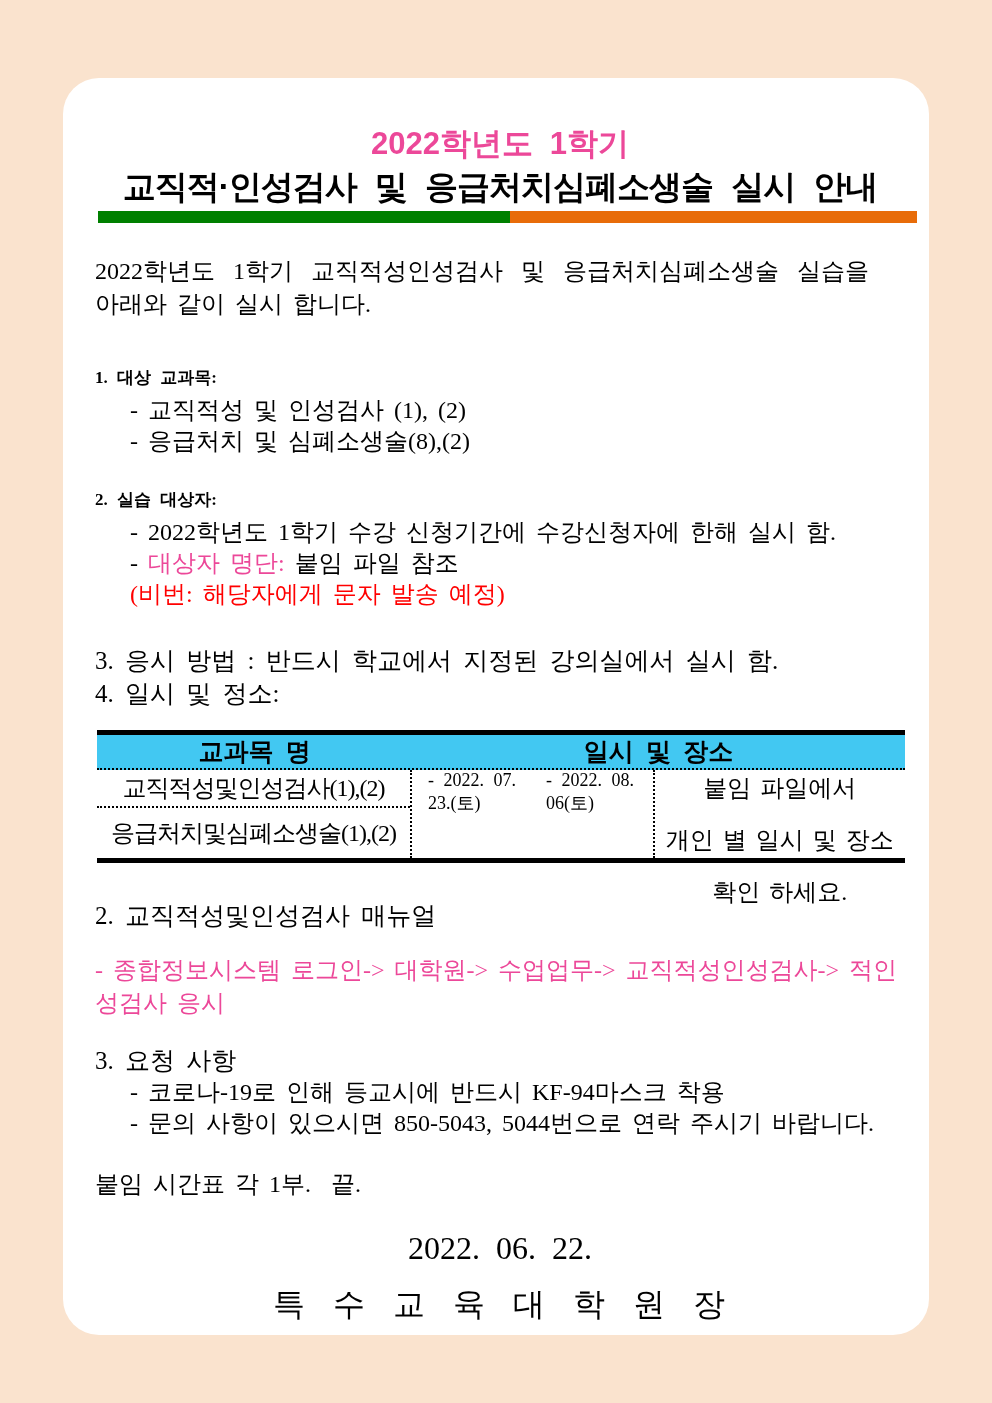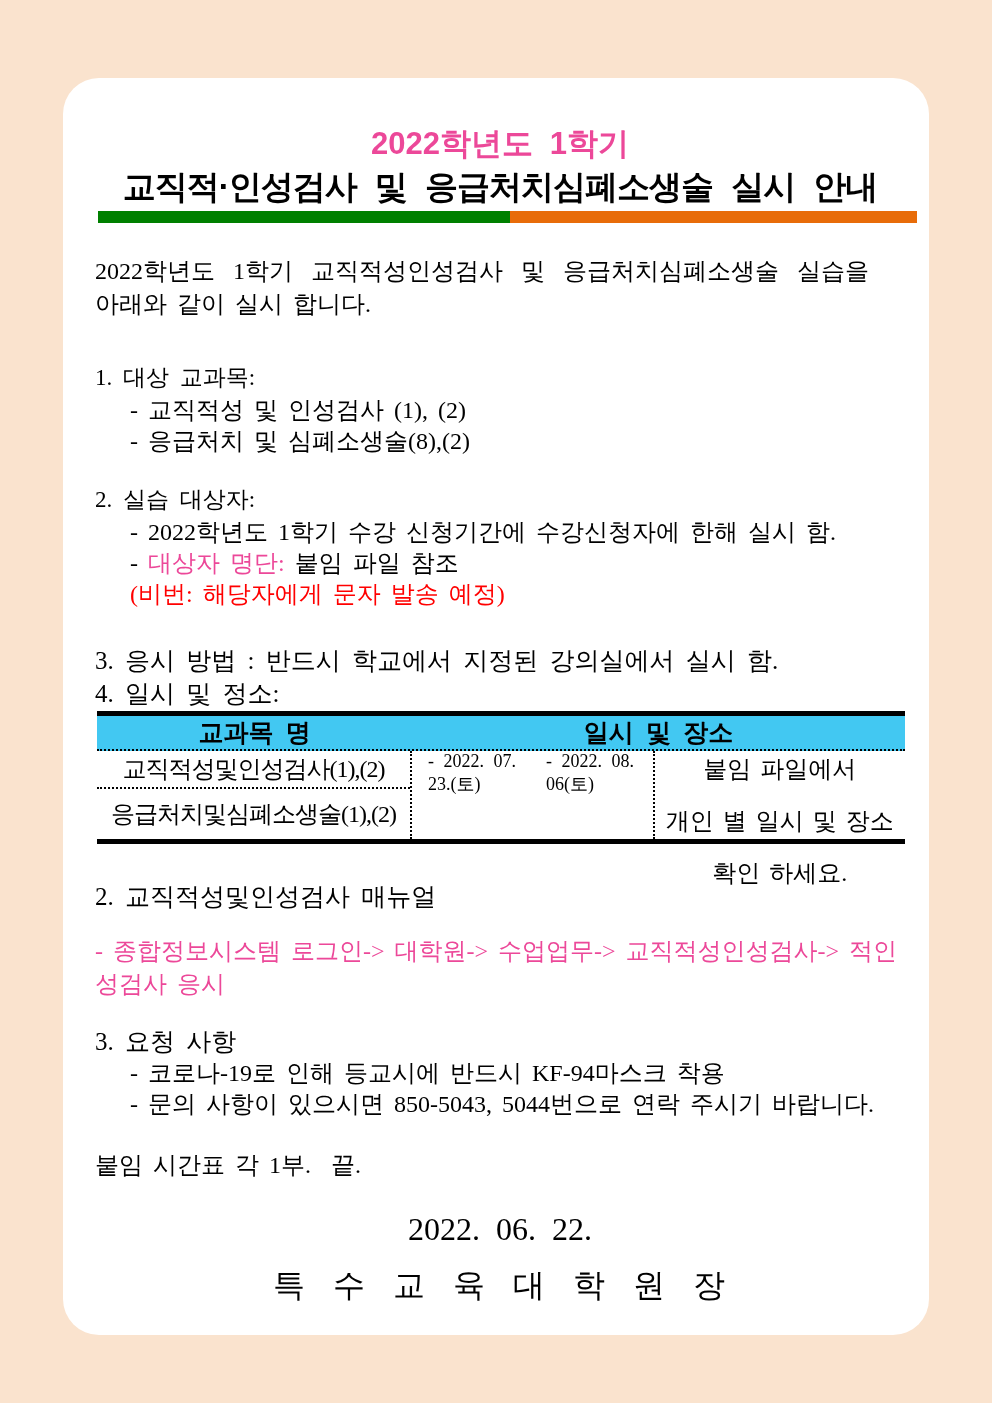--- a/index.html
+++ b/index.html
@@ -47,37 +47,37 @@
     display: flex;
   }
   .bar-green { width: 50.3%; height: 100%; background: #008000; }
   .bar-orange { width: 49.7%; height: 100%; background: #E86C09; }
 
   
   .t { font-size: 24px; line-height: 33px; word-spacing: 4px; }
   .intro { margin-top: 32px; }
   .intro-line1 { word-spacing: 12px; }
   .h-bold {
-    font-size: 23px; font-weight: 400;
+    font-size: 17px; font-weight: 700;
     line-height: 34px; word-spacing: 5px;
   }
   .h-reg { font-size: 25px; line-height: 33px; word-spacing: 5px; }
   .item { padding-left: 35px; line-height: 31px; }
   .blue { color: #ec4899; }
   .red { color: #FF0000; }
   .mt40 { margin-top: 40px; }
   .mt34 { margin-top: 34px; }
   .mt26 { margin-top: 26px; }
   .mt24 { margin-top: 24px; }
   .mt22 { margin-top: 22px; }
   .pre { white-space: pre-wrap; }
 
   
   .table {
-    margin-top: 1px;
+    margin-top: 20px;
     margin-left: 2px;
     width: 808px;
     border-top: 5px solid #000;
     border-bottom: 5px solid #000;
     box-sizing: border-box;
   }
   .thead {
     display: flex;
     background: #42C8F2;
     height: 33px;

